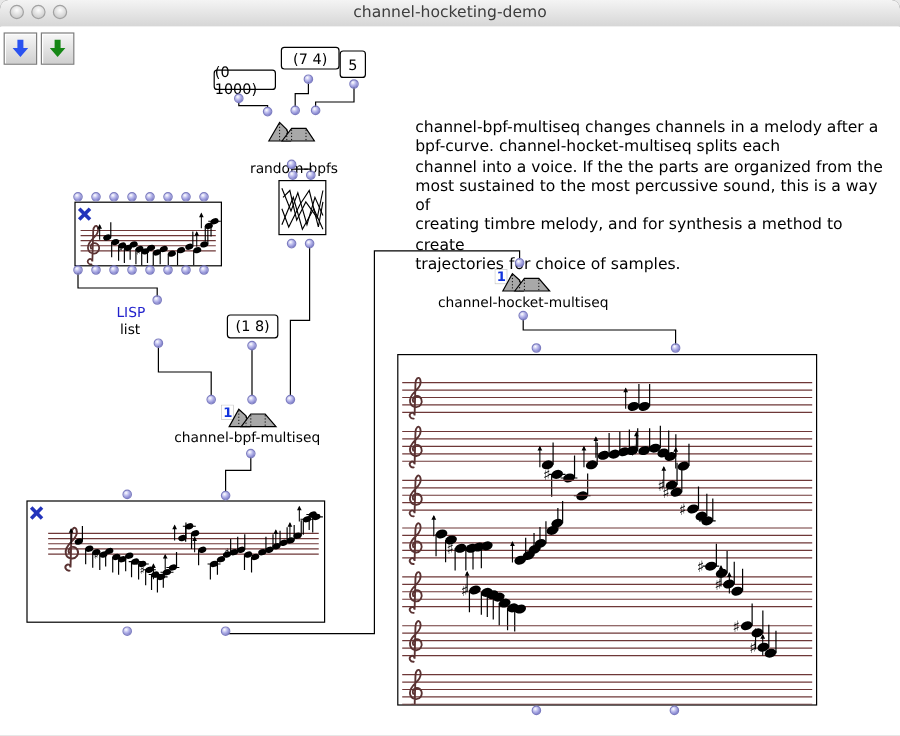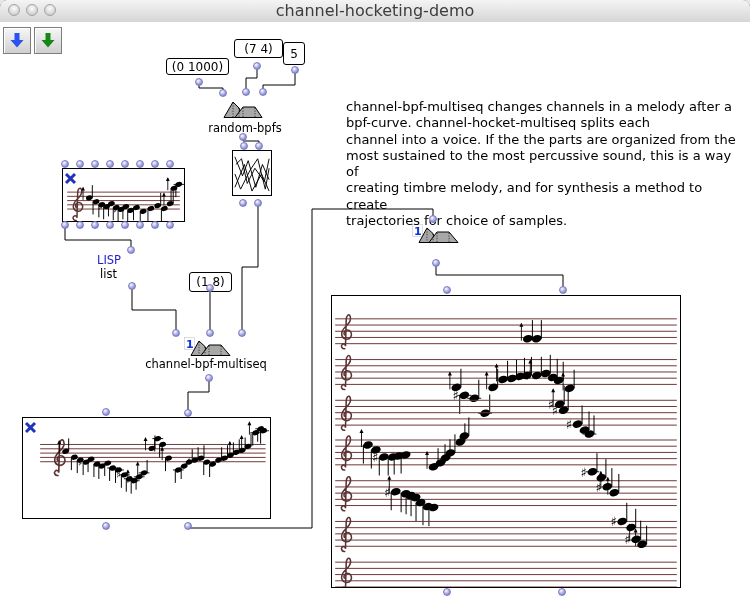--- a/index.html
+++ b/index.html
@@ -5,21 +5,21 @@
   html,body{margin:0;padding:0;background:#e8e8e8;}
   #window{position:relative;width:750px;height:613px;background:#fff;border-radius:7px 7px 0 0;
           overflow:hidden;font-family:"DejaVu Sans",sans-serif;box-shadow:0 0 0 1px #8a8a8a inset;}
   #titlebar{position:absolute;left:0;top:0;width:750px;height:22px;
             background:linear-gradient(#f4f4f4,#d6d6d6);border-bottom:1px solid #a6a6a6;
             border-radius:7px 7px 0 0;}
   .tl{position:absolute;top:4px;width:12px;height:12px;border-radius:50%;
       background:radial-gradient(circle at 50% 35%,#fdfdfd,#d2d2d2 70%,#c0c0c0);
       border:1px solid #a2a2a2;box-sizing:border-box;}
   #title{position:absolute;left:0;top:0;width:750px;height:22px;line-height:21px;text-align:center;
-         font-size:16px;color:#3d3d3d;}
+         font-size:13px;color:#3d3d3d;}
   #canvas{position:absolute;left:0;top:22px;width:750px;height:591px;background:#fff;}
   svg.layer{position:absolute;left:0;top:0;pointer-events:none;}
   .toolbtn{position:absolute;width:28px;height:27px;background:linear-gradient(#f7f7f7,#cfcfcf);
            border:1px solid #7d7d7d;box-shadow:inset 1px 1px 0 #fff;box-sizing:border-box;
            display:flex;align-items:center;justify-content:center;padding:0;}
   .vbox{position:absolute;background:#fff;border:1px solid #000;border-radius:3px;
         font-size:12px;color:#000;display:flex;align-items:center;justify-content:center;
         box-sizing:border-box;}
   .lbl{position:absolute;font-size:11.5px;color:#000;text-align:center;white-space:nowrap;}
   .port{position:absolute;width:8px;height:8px;border-radius:50%;box-sizing:border-box;
@@ -63,36 +63,36 @@
     <svg width="14" height="15" viewBox="0 0 14 15">
       <polygon points="4.5,0 9.5,0 9.5,7 13.5,7 7,14.5 0.5,7 4.5,7" fill="#2a52f0"></polygon>
     </svg>
   </button>
   <button class="toolbtn" style="left:34px;top:27px">
     <svg width="14" height="15" viewBox="0 0 14 15">
       <polygon points="4.5,0 9.5,0 9.5,7 13.5,7 7,14.5 0.5,7 4.5,7" fill="#168716"></polygon>
     </svg>
   </button>
 
-  <div class="vbox" style="left:166px;top:58px;width:63px;height:17px">(0 1000)</div>
+  <div class="vbox" style="left:178px;top:58px;width:52px;height:17px">(0 1000)</div>
   <div class="vbox" style="left:234px;top:39px;width:49px;height:19px">(7 4)</div>
   <div class="vbox" style="left:283px;top:42px;width:22px;height:23px">5</div>
-  <div class="vbox" style="left:189px;top:272px;width:43px;height:20px">(1 8)</div>
+  <div class="vbox" style="left:189px;top:262px;width:43px;height:20px">(1 8)</div>
 
   <svg style="position:absolute;left:222px;top:99px" width="41" height="20" viewBox="0 0 41 20">
     <polygon points="2,18.5 11,3 17,9 20,18.5" fill="#a8a8a8" stroke="#000" stroke-width="1"></polygon>
     <polygon points="13,18.5 21,8 33,8 40,18.5" fill="#a8a8a8" stroke="#000" stroke-width="1"></polygon>
     <g stroke="#000" stroke-width="0.8" stroke-dasharray="1,1.6">
       <line x1="11" y1="4" x2="11" y2="18"></line>
         <line x1="17" y1="9" x2="17" y2="18"></line>
       <line x1="21" y1="9" x2="21" y2="18"></line>
         <line x1="33" y1="9" x2="33" y2="18"></line>
     </g>
   </svg>
-  <div class="lbl" style="left:205px;top:121px;width:80px">random-bpfs</div>
+  <div class="lbl" style="left:205px;top:133px;width:80px">random-bpfs</div>
 
   <div class="lisp" style="left:97px;top:253px">LISP</div>
   <div class="lispname" style="left:100px;top:267px">list</div>
 
   <svg style="position:absolute;left:184px;top:337px" width="48" height="20" viewBox="0 0 48 20">
     <rect x="0.5" y="0.5" width="10" height="12" fill="#fff" stroke="#bbb" stroke-width="0.5"></rect>
     <polygon points="7,18.5 15,4 21,9.5 24,18.5" fill="#a8a8a8" stroke="#000" stroke-width="1"></polygon>
     <polygon points="17,18.5 25,8 37,8 46,18.5" fill="#a8a8a8" stroke="#000" stroke-width="1"></polygon>
     <g stroke="#000" stroke-width="0.8" stroke-dasharray="1,1.6">
       <line x1="15" y1="5" x2="15" y2="18"></line>
@@ -109,20 +109,21 @@
     <polygon points="7,18.5 15,4 21,9.5 24,18.5" fill="#a8a8a8" stroke="#000" stroke-width="1"></polygon>
     <polygon points="17,18.5 25,8 37,8 46,18.5" fill="#a8a8a8" stroke="#000" stroke-width="1"></polygon>
     <g stroke="#000" stroke-width="0.8" stroke-dasharray="1,1.6">
       <line x1="15" y1="5" x2="15" y2="18"></line>
         <line x1="21" y1="10" x2="21" y2="18"></line>
       <line x1="25" y1="9" x2="25" y2="18"></line>
         <line x1="37" y1="9" x2="37" y2="18"></line>
     </g>
     <text class="iconbadge" x="2" y="10.5" fill="#1133dd">1</text>
   </svg>
+  <div class="lbl" style="left:356px;top:245px;width:160px">channel-hocket-multiseq</div>
 
   <div id="desc">channel-bpf-multiseq changes channels in a melody after a
 bpf-curve. channel-hocket-multiseq splits each
 channel into a voice. If the the parts are organized from the
 most sustained to the most percussive sound, this is a way of
 creating timbre melody, and for synthesis a method to create
 trajectories for choice of samples.</div>
 <div class="score-box" style="left: 232px; top: 150px; width: 40px; height: 46px;"><svg width="38" height="44" viewBox="0 0 40 46">
         <polyline points="2,6 10,26 16,10 24,38 31,14 38,30" fill="none" stroke="#000" stroke-width="1"></polyline>
         <polyline points="2,24 8,40 18,20 26,8 34,40 38,18" fill="none" stroke="#000" stroke-width="1"></polyline>

